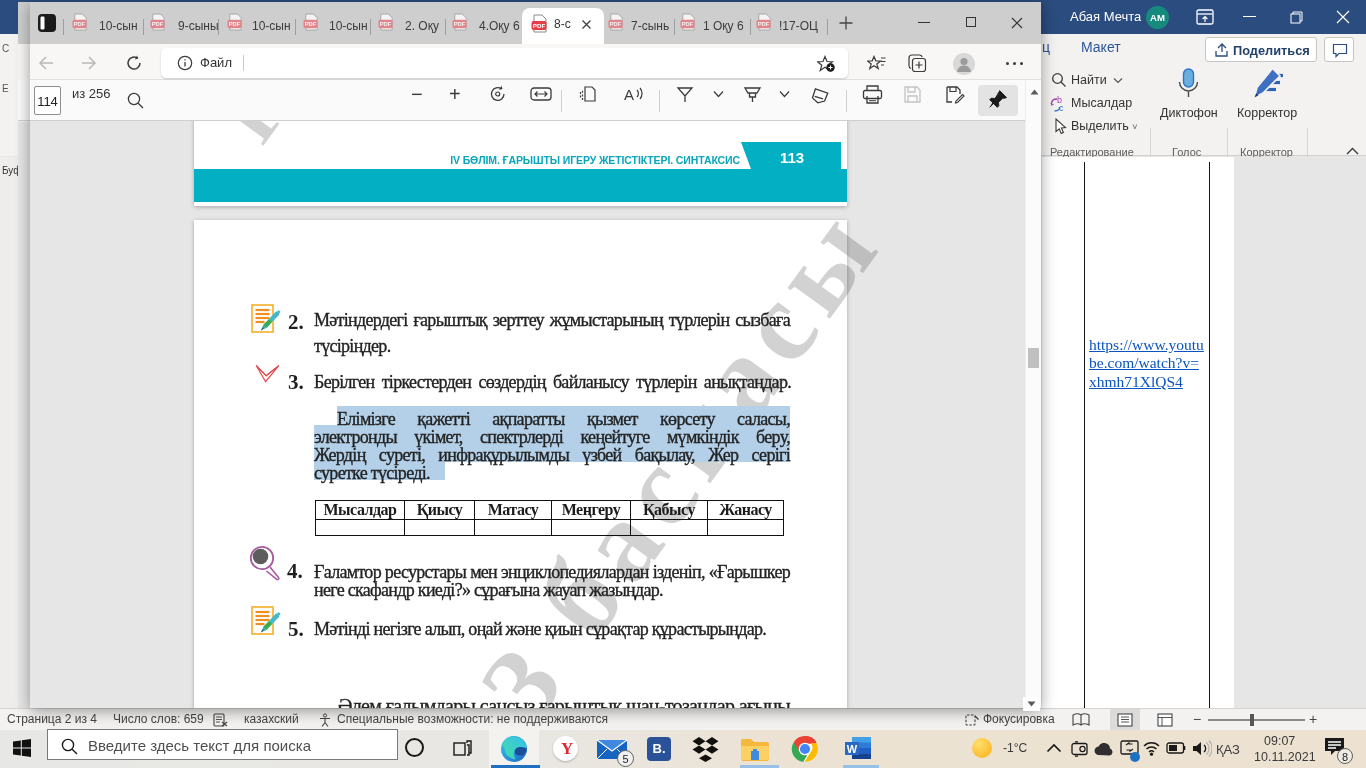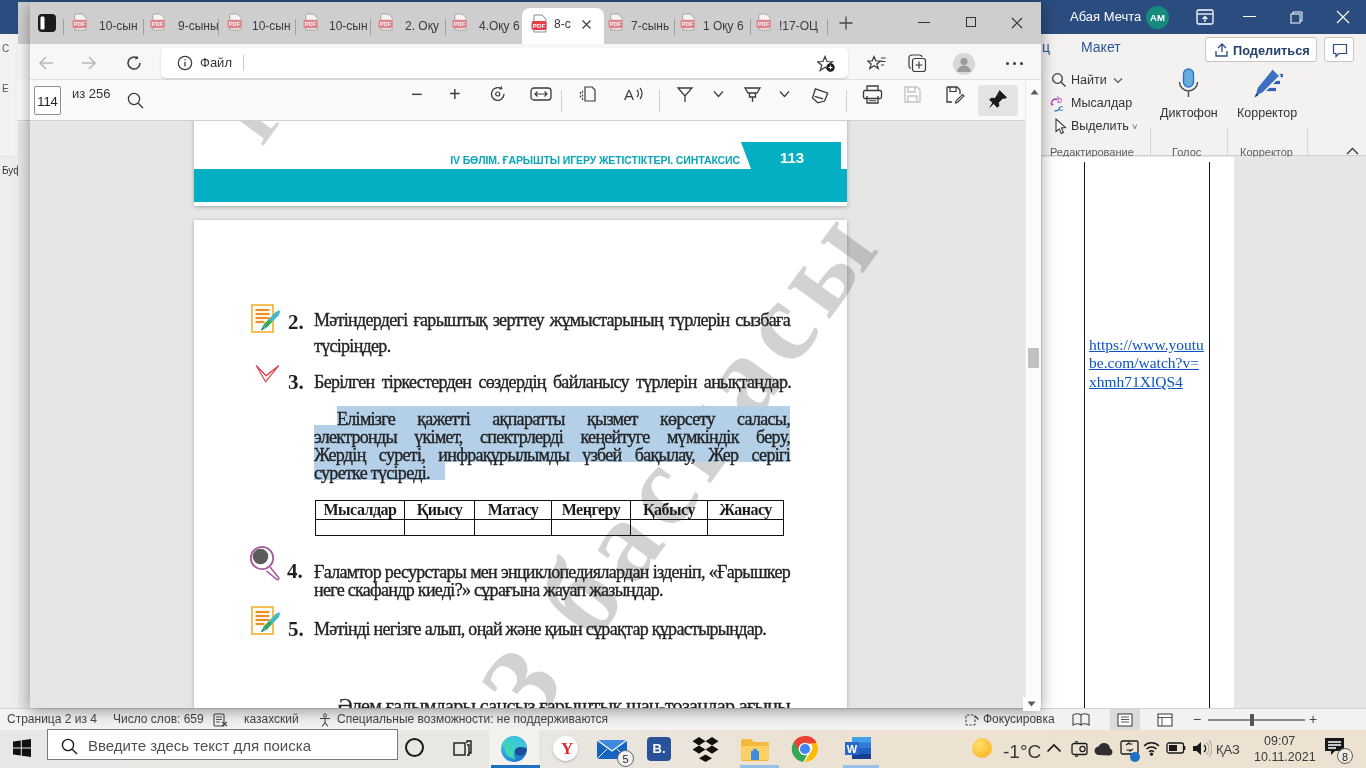--- a/index.html
+++ b/index.html
@@ -573,21 +573,21 @@
       <rect x="7" y="0" width="19" height="22" fill="#41a0e8"></rect>
       <rect x="7" y="5.5" width="19" height="5.5" fill="#2e7cd6"></rect>
       <rect x="7" y="11" width="19" height="5.5" fill="#2060c2"></rect>
       <rect x="7" y="16.5" width="19" height="5.5" fill="#15418f"></rect>
       <rect x="0" y="5" width="14" height="13" fill="#2a68c8"></rect>
       <text x="7" y="15.5" font-size="11" font-weight="bold" fill="#fff" text-anchor="middle" font-family="Liberation Sans">W</text>
     </svg>
   <div class="underl" style="left:740px;width:39px;"></div>
   <div class="underl" style="left:843px;width:36px;"></div>
   <div class="abs" style="left:972px;top:8px;width:20px;height:20px;border-radius:50%;background:radial-gradient(circle at 35% 30%,#ffdf6b,#fbae17);"></div>
-  <div class="trtxt" style="left:1003px;top:11px;font-size:19px;">-1°C</div>
+  <div class="trtxt" style="left:1003px;top:11px;font-size:12px;">-1°C</div>
   <svg class="abs" style="left:1046px;top:13px;" width="16" height="10" viewBox="0 0 16 10">
       <path d="M1.5 8.5 L8 2 L14.5 8.5" fill="none" stroke="#191919" stroke-width="1.7"></path>
     </svg>
   <svg class="abs" style="left:1071px;top:11px;" width="17" height="16" viewBox="0 0 17 16">
       <rect x="1" y="2.5" width="15" height="11" rx="2" fill="none" stroke="#191919" stroke-width="1.3"></rect>
       <circle cx="11.5" cy="8" r="2.6" fill="none" stroke="#191919" stroke-width="1.2"></circle>
       <path d="M4 0.8 L7 0.8 M4 15.2 L7 15.2" stroke="#191919" stroke-width="1.3"></path>
     </svg>
   <svg class="abs" style="left:1094px;top:13px;" width="20" height="13" viewBox="0 0 20 13">
       <path d="M5 12 a4.2 4.2 0 0 1 -0.5-8.4 A6 6 0 0 1 16 5.5 a3.6 3.6 0 0 1 -1 7 Z" fill="#2f2f2f"></path>

